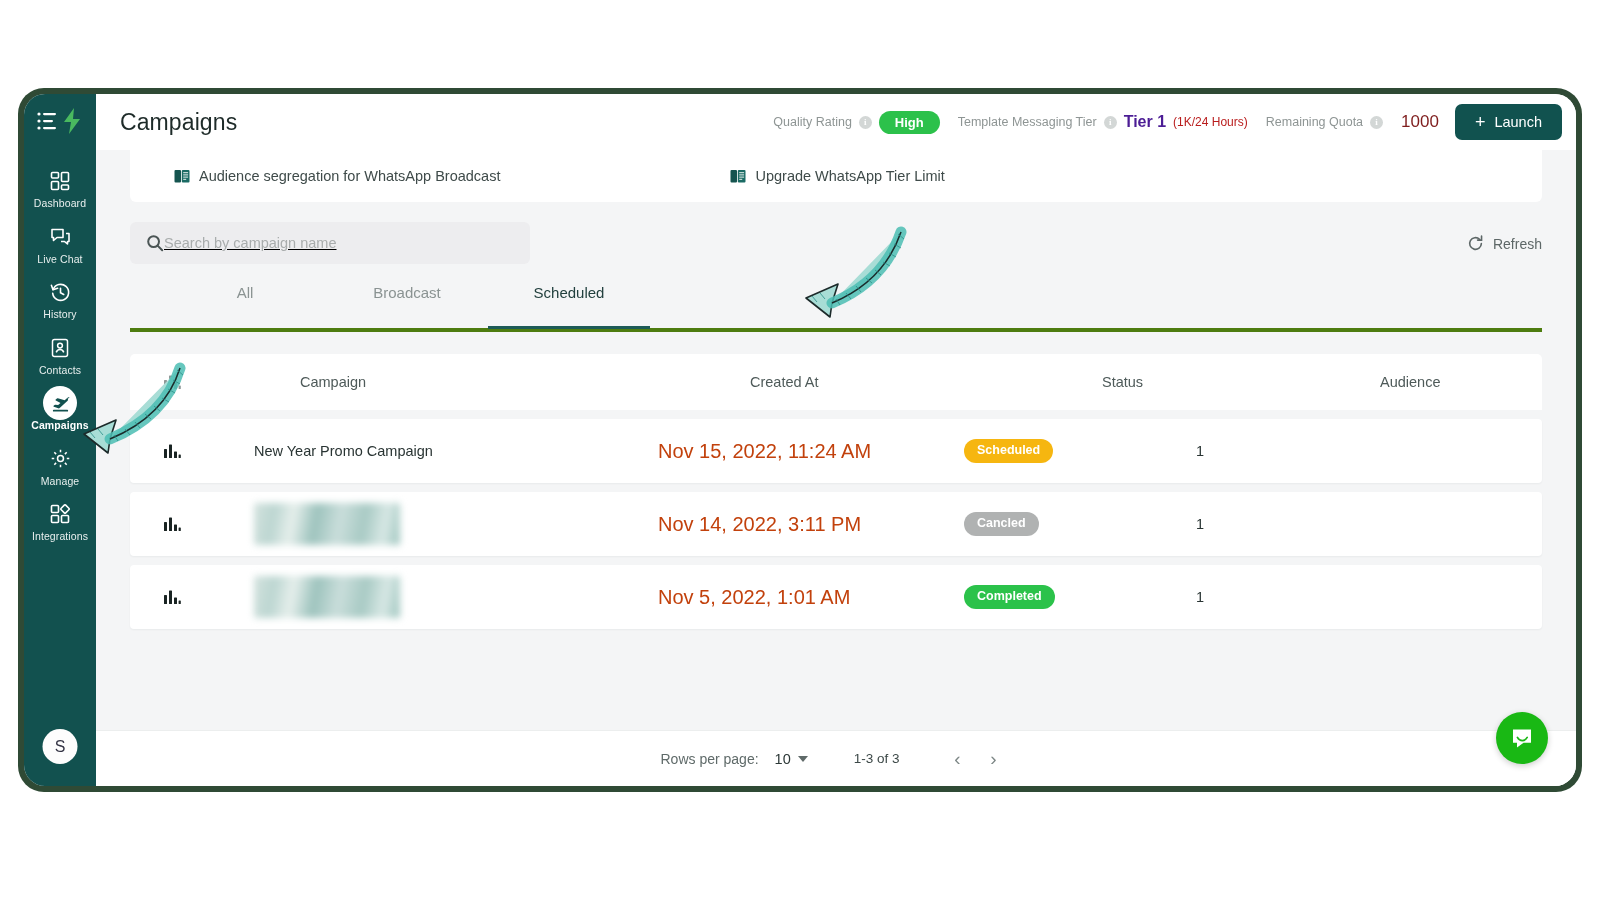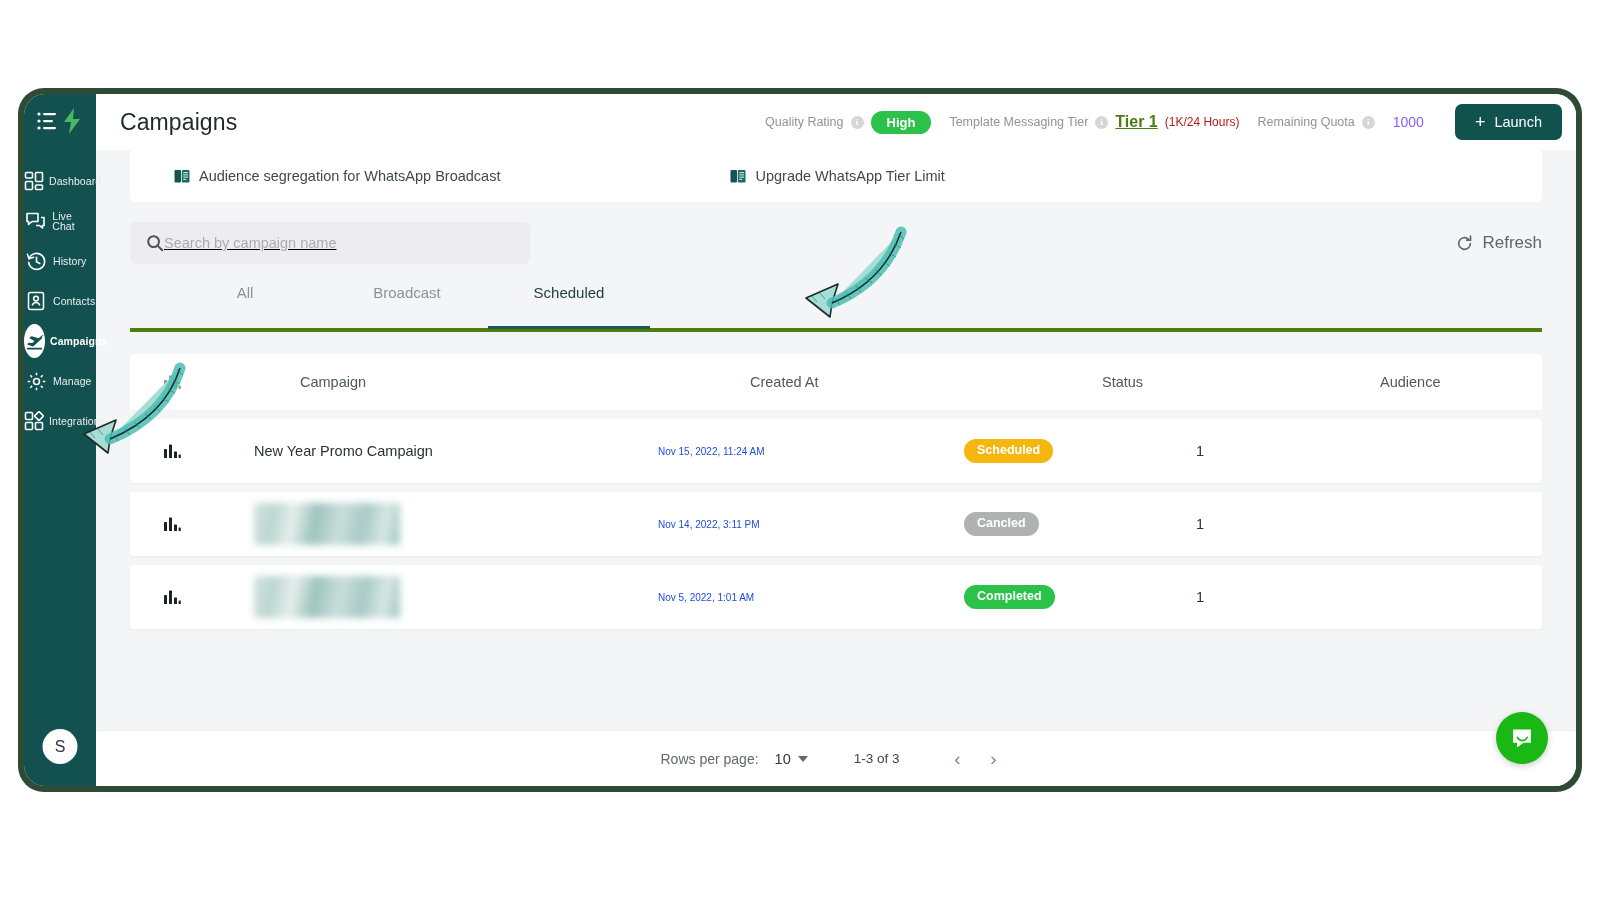--- a/index.html
+++ b/index.html
@@ -41,21 +41,21 @@
   }
   #logo {
     width: 56px; height: 34px;
     display: flex; align-items: center; justify-content: center;
     gap: 2px;
     margin-bottom: 22px;
   }
   .nav-item {
     width: 72px;
     padding: 9px 0 7px 0;
-    display: flex; flex-direction: row;
+    display: flex; flex-direction: column;
     align-items: center;
     gap: 5px;
     cursor: pointer;
   }
   .nav-icon {
     width: 24px; height: 24px;
     display: flex; align-items: center; justify-content: center;
     color: #ffffff;
   }
   .nav-item.active .nav-icon {
@@ -108,23 +108,23 @@
     display: flex; align-items: center; justify-content: center;
     font-family: "Liberation Serif", serif;
     cursor: pointer;
   }
   #quality-badge {
     background: #2cc14b; color: #ffffff;
     border-radius: 12px;
     padding: 4px 16px;
     font-size: 13px; font-weight: 700;
   }
-  .tier-name { font-size: 16px; color: #4d7c0f; font-weight: 700; text-decoration: underline; }
+  .tier-name { font-size: 16px; color: #4c1d95; font-weight: 700; }
   .tier-sub { font-size: 12px; color: #b91c1c; font-weight: 400; }
-  #quota-value { font-size: 14px; color: #8b5cf6; margin-right: 31px; }
+  #quota-value { font-size: 17px; color: #7f1d1d; margin-right: 16px; }
   #launch-btn {
     background: #11524f; color: #ffffff;
     border: none; border-radius: 7px;
     height: 36px; padding: 0 20px;
     font-size: 14.5px; font-family: inherit;
     display: flex; align-items: center; gap: 9px;
     cursor: pointer;
   }
   #launch-plus { font-size: 18px; line-height: 1; }
 
@@ -166,22 +166,22 @@
     padding: 0 16px;  text-decoration: underline;
   }
   #search-input {
     flex: 1; border: none; background: transparent;
     font-size: 14.5px; font-family: inherit;
     color: #3d4747; outline: none;
   }
   #search-input::placeholder { color: #a9adad; }
   #refresh-btn {
     margin-left: auto;
-    display: flex; align-items: center; gap: 9px;
-    font-size: 17px; color: #5d6767;
+    display: flex; align-items: flex-end; gap: 9px;
+    font-size: 14px; color: #5d6767;
     background: none; border: none; font-family: inherit;
     cursor: pointer;
   }
 
   
   #tabs {
     display: flex;
     border-bottom: 4px solid #4d7c0f;
     flex: 0 0 48px;
     padding-left: 34px;
@@ -213,21 +213,21 @@
   }
   #table-head { border-radius: 5px 5px 0 0; gap: 46px; }
   .trow.data {
     height: 64px;
     border-radius: 4px;
     margin-bottom: 9px;
     box-shadow: 0 1px 2px rgba(26,40,40,.05);
   }
   .c-icon { width: 90px; flex: 0 0 90px; display: flex; align-items: center; color: #1a2423; }
   .c-name { width: 404px; flex: 0 0 404px; font-size: 14.5px; color: #293433; }
-  .c-date { width: 306px; flex: 0 0 306px; font-size: 10px; color: #1d4ed8; }
+  .c-date { width: 306px; flex: 0 0 306px; font-size: 20px; color: #c2410c; }
   .c-status { width: 202px; flex: 0 0 202px; }
   .c-aud { flex: 1; font-size: 14.5px; color: #293433; padding-left: 30px; }
   #table-head .c-name, #table-head .c-date,
   #table-head .c-status, #table-head .c-aud {
     font-size: 14.5px; color: #4e5a59;
   }
   .badge {
     display: inline-block;
     border-radius: 12px;
     padding: 5px 13px;

